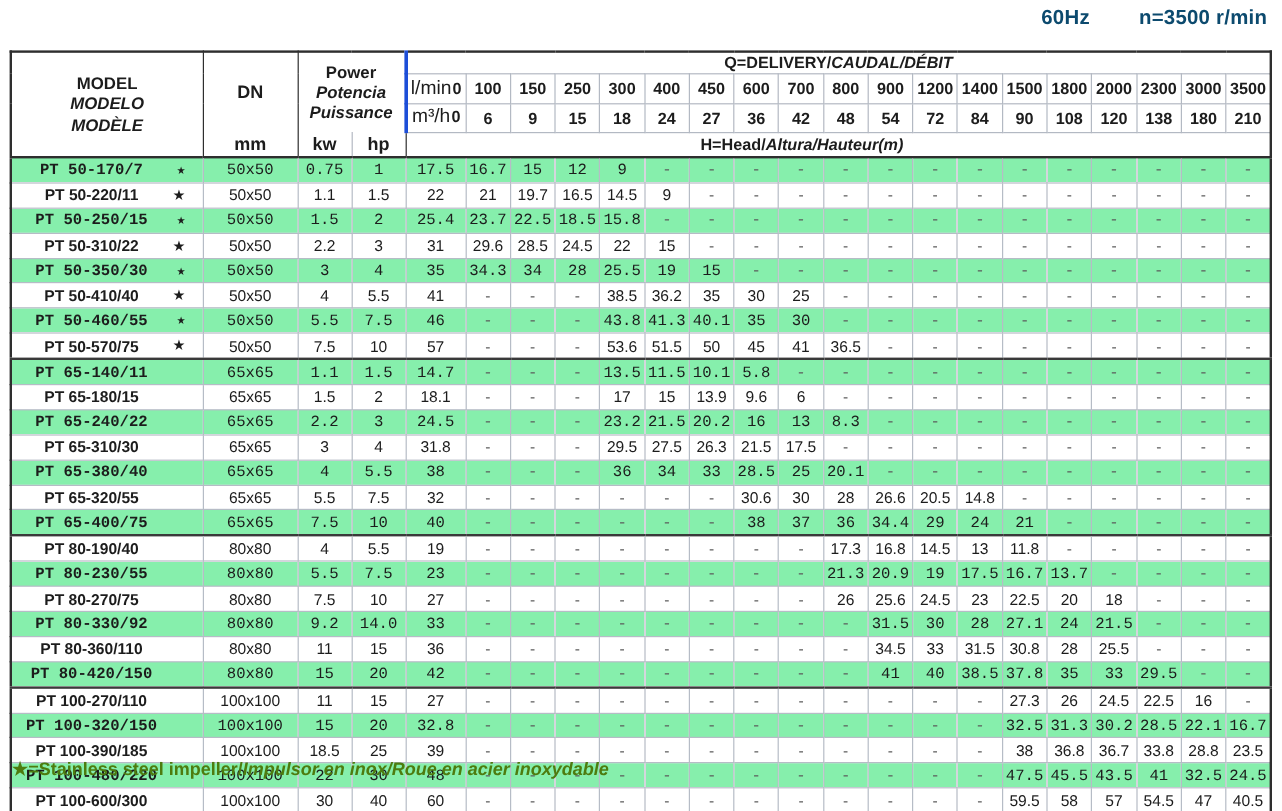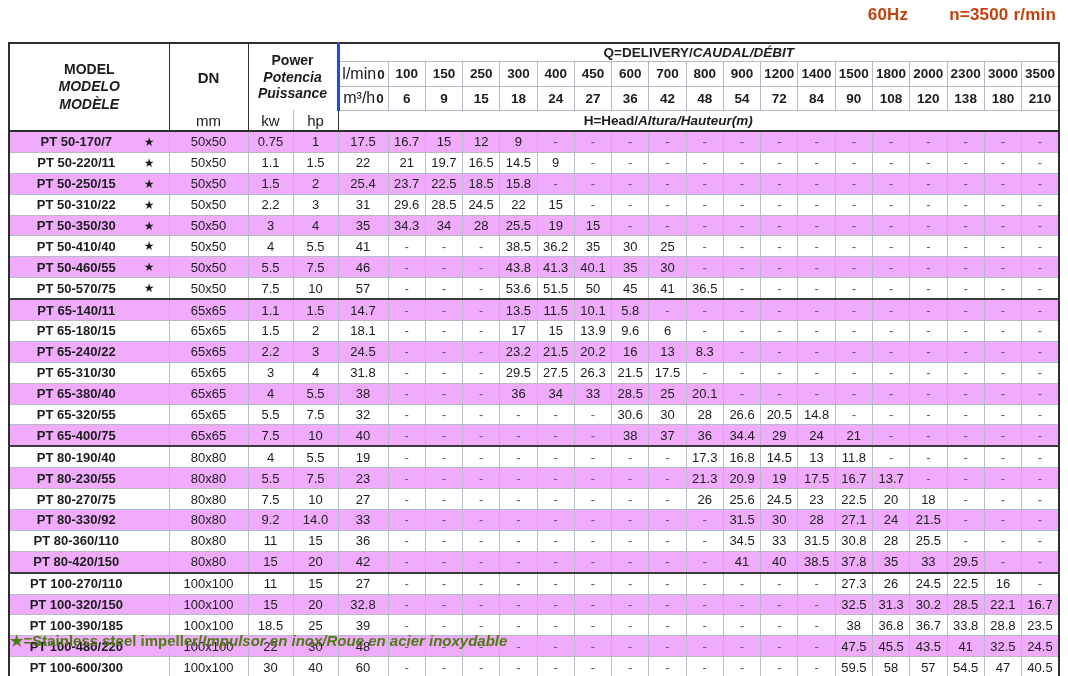--- a/index.html
+++ b/index.html
@@ -4,21 +4,21 @@
 <style>
   html,body { margin:0; padding:0; }
   body {
     width:1068px; height:676px; position:relative;
     background:#ffffff; color:#1c1c1c;
     font-family:"Liberation Sans", sans-serif;
     overflow:hidden;
   }
   .topbar {
     position:absolute; top:5px; right:12px;
-    color:#c2410c; font-weight:bold; font-size:17px;
+    color:#0c4a6e; font-weight:bold; font-size:17px;
     letter-spacing:0.2px;
   }
   .topbar .gap { margin-left:36px; }
 
   table.pump {
     position:absolute; left:8px; top:42px;
     width:1052px; border-collapse:collapse; table-layout:fixed;
     border:2px solid #2e2e2e;
   }
   th, td {
@@ -40,35 +40,35 @@
   th.power-h {
     font-size:14px; font-weight:bold; line-height:1.18;
     border-right:3px solid #1d4ed8;
   }
   th.q-h { font-size:13.5px; font-weight:bold; }
   th.fv, th.c0 {
     border:1px solid #b3b9c3;
     font-size:13.5px; font-weight:bold;
   }
   th.c0 .unit { font-size:16px; font-weight:normal; margin-right:1px; }
-  th.mm-h, th.kw-h, th.hp-h { font-size:15px; font-weight:normal; }
+  th.mm-h, th.kw-h, th.hp-h { font-size:15px; font-weight:bold; }
   th.mm-h { border-left:1px solid #2e2e2e; border-right:1px solid #2e2e2e; }
   th.kw-h { border-right:1px solid #b3b9c3; }
   th.hp-h { border-right:1px solid #2e2e2e; }
   th.h-h  { font-size:13.5px; font-weight:bold; padding-right:60px; }
   tr.hr4 th { border-bottom:2px solid #2e2e2e; }
 
   
   tbody td {
     border:1px solid #b6bcc6;
     font-size:13px; height:19.9px; line-height:1;
   }
   tbody tr:first-child td { border-top:2px solid #2e2e2e; }
   tbody tr.gstart td { border-top:2px solid #3a3a3a; }
-  tbody tr.shade { background:#f0abfc; }
+  tbody tr.shade { background:#86efac;font-family:Liberation Mono, monospace; }
   td.model {
     font-weight:bold; font-size:13px;
     position:relative; padding-right:26px;
     border-left:none;
   }
   td.model .star {
     position:absolute; right:14px; top:50%;
     transform:translateY(-50%);
     font-size:12px; font-weight:normal;
   }

